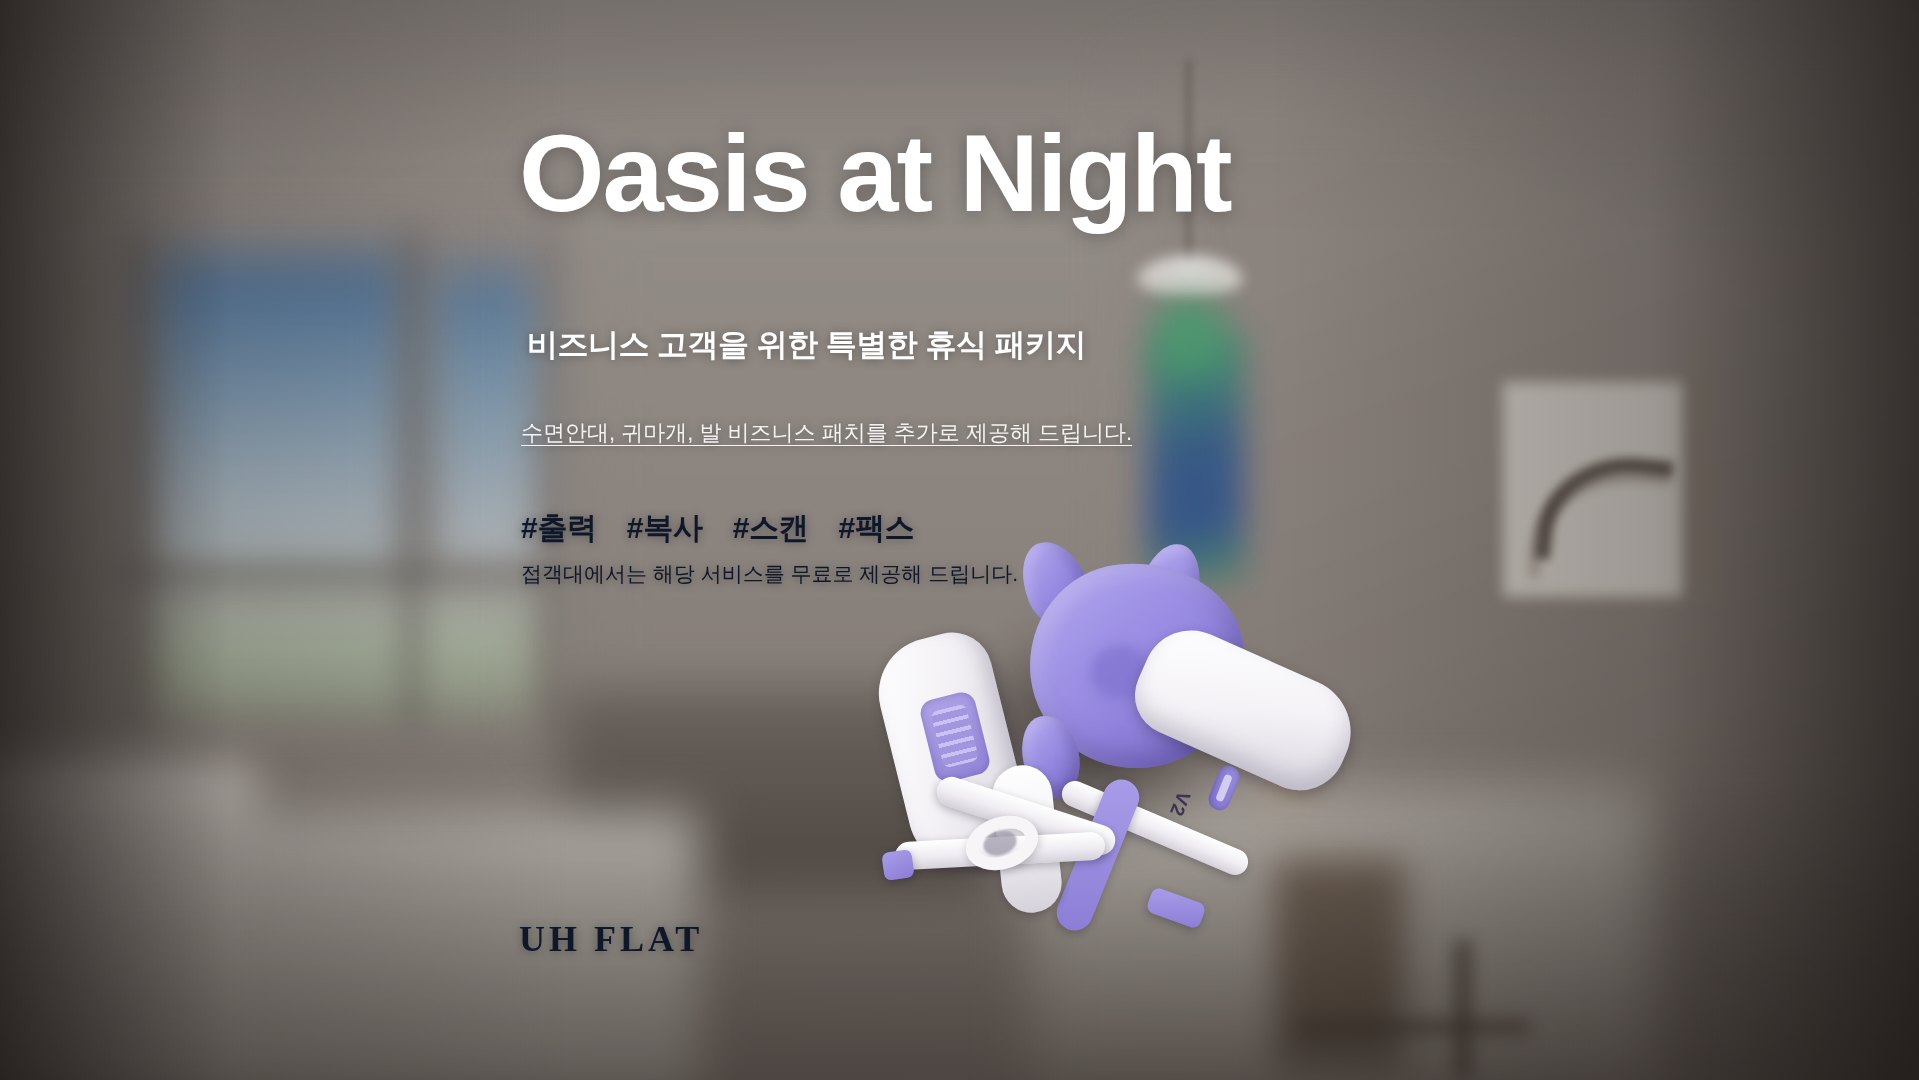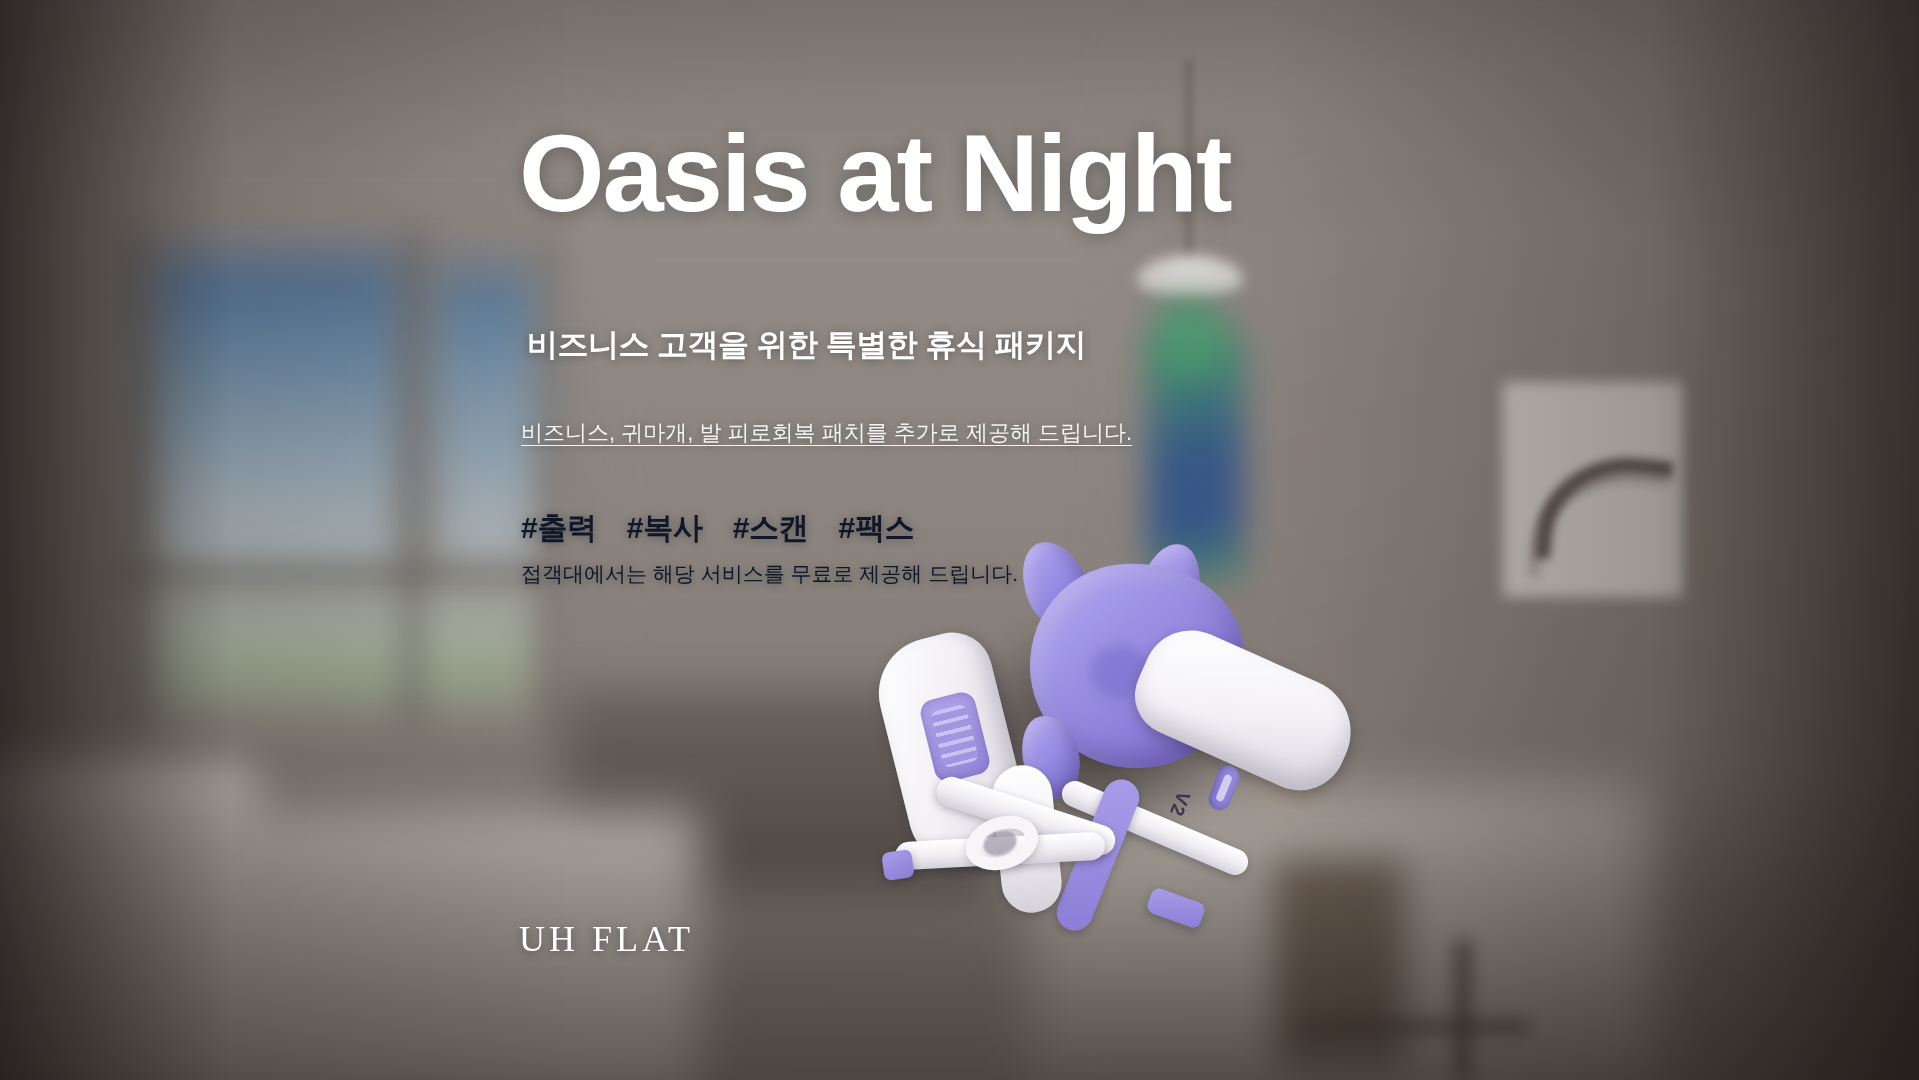--- a/index.html
+++ b/index.html
@@ -186,21 +186,21 @@
 
   .note {
     position:absolute; left:2px; top:560px;
     font-size:21px; font-weight:400; color:#0f172a;
     text-shadow:0 1px 8px rgba(0,0,0,.38); white-space:nowrap;
   }
 
   .logo {
     position:absolute; left:519px; top:918px;
     font-family:"Liberation Serif", serif;
-    font-size:36px; font-weight:400; letter-spacing:4px; color:#ffffff;
+    font-size:36px; font-weight:700; letter-spacing:4px; color:#0f172a;
     text-shadow:0 1px 10px rgba(0,0,0,.35); white-space:nowrap;
   }
 
   
   .product { position:absolute; left:905px; top:565px; width:460px; height:400px; }
 
   .prod-shadow {
     position:absolute; left:40px; top:40px; width:300px; height:260px;
     background:radial-gradient(ellipse at 50% 50%, rgba(20,16,14,.60) 0%, rgba(20,16,14,0) 68%);
     filter:blur(14px);
@@ -358,21 +358,21 @@
     <div class="strap-hole"></div>
     <div class="strap-purple sp-tip"></div>
     <div class="strap-purple sp-2"></div>
   </div>
 
   <div class="copy">
     <div class="headline">Oasis at Night</div>
     <div class="subhead">비즈니스 고객을 위한 특별한 휴식 패키지</div>
     <div class="desc">
       <br>
-      <span class="u">비즈니스, 귀마개, 발 피로회복 패치를 추가로 제공해 드립니다.</span>
+      <span class="u">수면안대, 귀마개, 발 비즈니스 패치를 추가로 제공해 드립니다.</span>
     </div>
     <div class="tags">
       <span>#출력</span>
       <span>#복사</span>
       <span>#스캔</span>
       <span>#팩스</span>
     </div>
     <div class="note">접객대에서는 해당 서비스를 무료로 제공해 드립니다.</div>
   </div>
 

